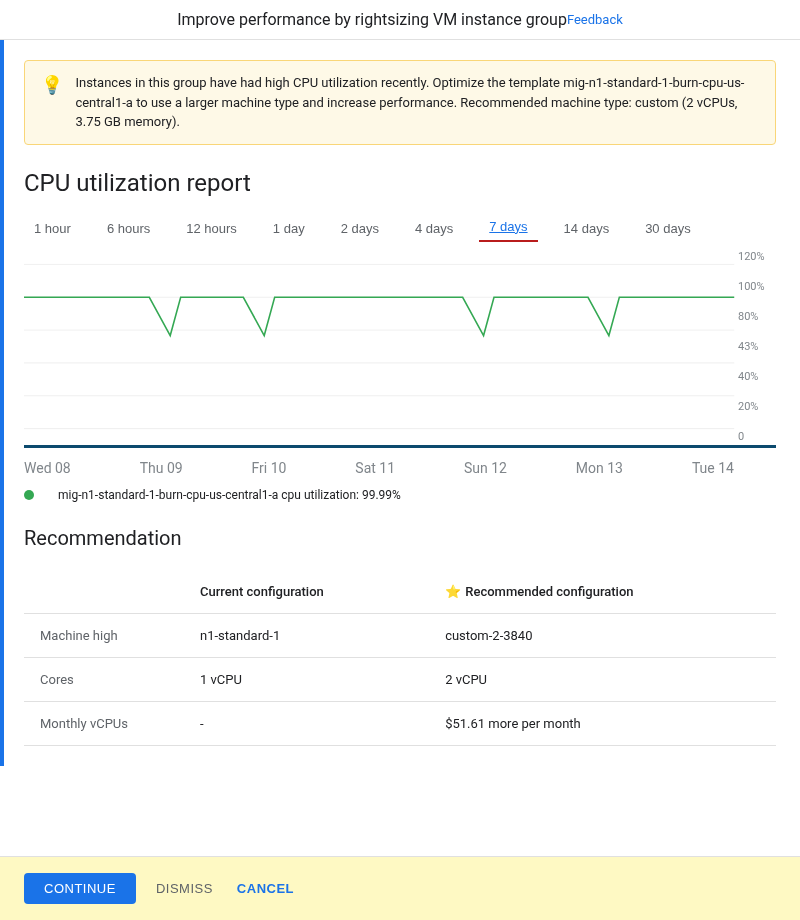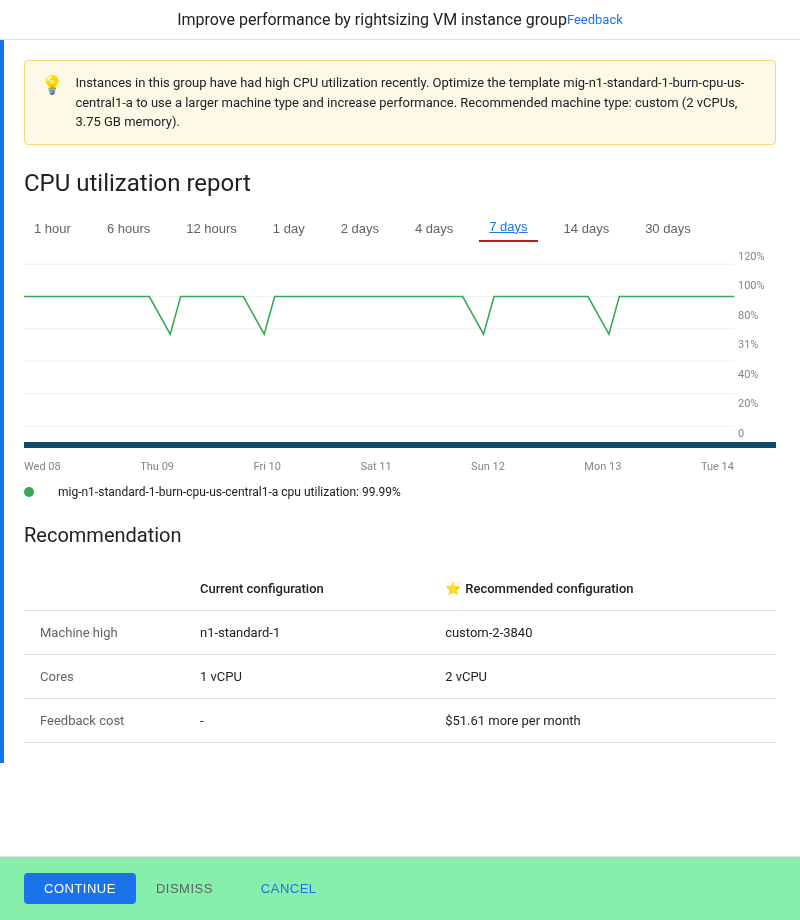--- a/index.html
+++ b/index.html
@@ -99,21 +99,21 @@
       border-bottom: 2px solid #b91c1c;
       border-radius: 0;
       text-decoration: underline;
     }
 
     
     .chart-container {
       position: relative;
       width: 100%;
       height: 200px;
-      border-bottom: 6px solid #0c4a6e;
+      border-bottom: 3px solid #0c4a6e;
       margin-bottom: 8px;
     }
     .chart-svg {
       width: 100%;
       height: 100%;
     }
     .chart-y-labels {
       position: absolute;
       right: 0;
       top: 0;
@@ -122,21 +122,21 @@
       flex-direction: column;
       justify-content: space-between;
       padding: 2px 4px;
       font-size: 11px;
       color: #80868b;
       width: 42px;
     }
     .chart-x-labels {
       display: flex;
       justify-content: space-between;
-      font-size: 11px;
+      font-size: 14px;
       color: #80868b;
       padding: 4px 42px 4px 0;
       margin-bottom: 8px;
     }
 
     
     .chart-legend {
       display: flex;
       align-items: center;
       gap: 24px;
@@ -195,21 +195,21 @@
       align-items: center;
       gap: 4px;
     }
 
     
     .footer {
       position: fixed;
       bottom: 0;
       left: 0;
       width: 800px;
-      background: #86efac;
+      background: #fef9c3;
       border-top: 1px solid #e0e0e0;
       padding: 16px 24px;
       display: flex;
       align-items: center;
       gap: 16px;
     }
     .btn-continue {
       background: #1a73e8;
       color: #fff;
       border: none;
@@ -230,26 +230,25 @@
       cursor: pointer;
       letter-spacing: 0.5px;
       text-transform: uppercase;
       padding: 8px 4px;
     }
     .btn-cancel {
       background: none;
       border: none;
       color: #1a73e8;
       font-size: 13px;
-      font-weight: 400;
+      font-weight: 700;
       cursor: pointer;
       letter-spacing: 0.5px;
       text-transform: uppercase;
       padding: 8px 4px;
-      margin-left: 24px;
     }
 
     .main-content {
       padding-bottom: 80px;
     }
   </style>
 </head>
 <body>
 
 <div class="header">
@@ -319,21 +318,21 @@
               600,45
               630,45
               660,45
               680,45
             "></polyline>
         </svg>
         <div class="chart-y-labels">
           <span>120%</span>
           <span>100%</span>
           <span>80%</span>
-          <span>31%</span>
+          <span>43%</span>
           <span>40%</span>
           <span>20%</span>
           <span>0</span>
         </div>
       </div>
 
       <div class="chart-x-labels">
         <span>Wed 08</span>
         <span>Thu 09</span>
         <span>Fri 10</span>
@@ -370,21 +369,21 @@
             <td>Machine high</td>
             <td>n1-standard-1</td>
             <td>custom-2-3840</td>
           </tr>
           <tr>
             <td>Cores</td>
             <td>1 vCPU</td>
             <td>2 vCPU</td>
           </tr>
           <tr>
-            <td>Feedback cost</td>
+            <td>Monthly vCPUs</td>
             <td>-</td>
             <td>$51.61 more per month</td>
           </tr>
         </tbody>
       </table>
     </div>
   </div>
 </div>
 
 <div class="footer">

